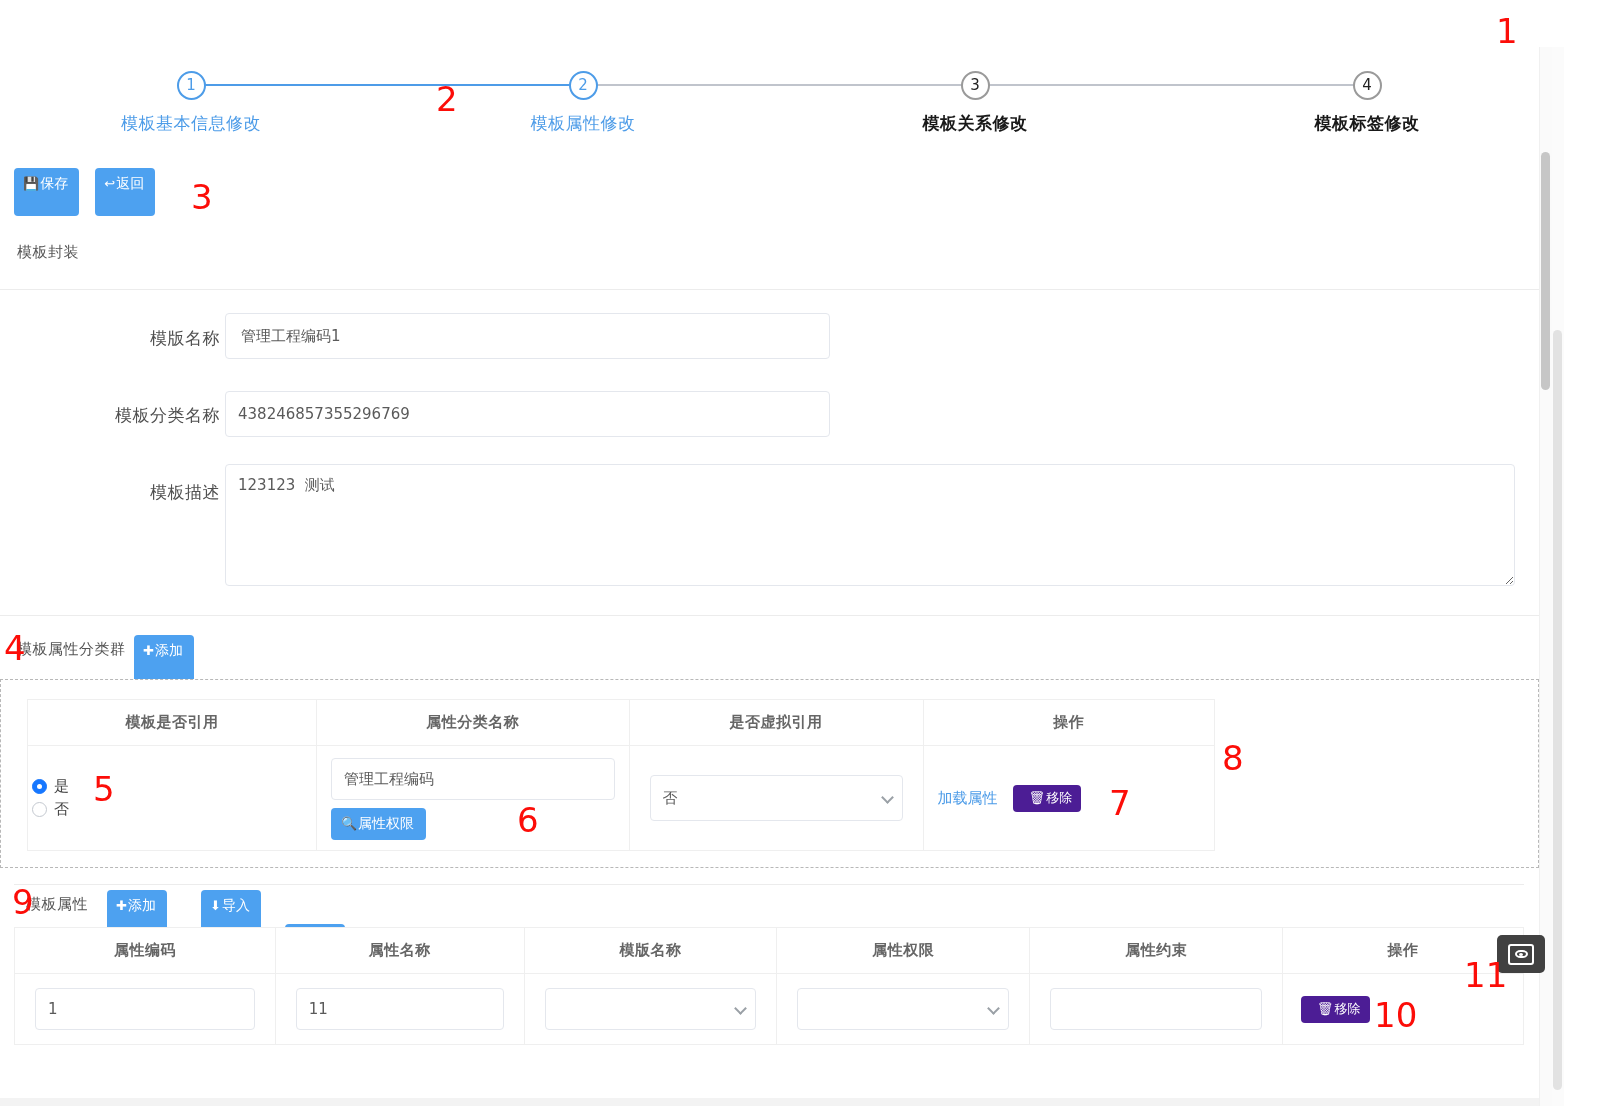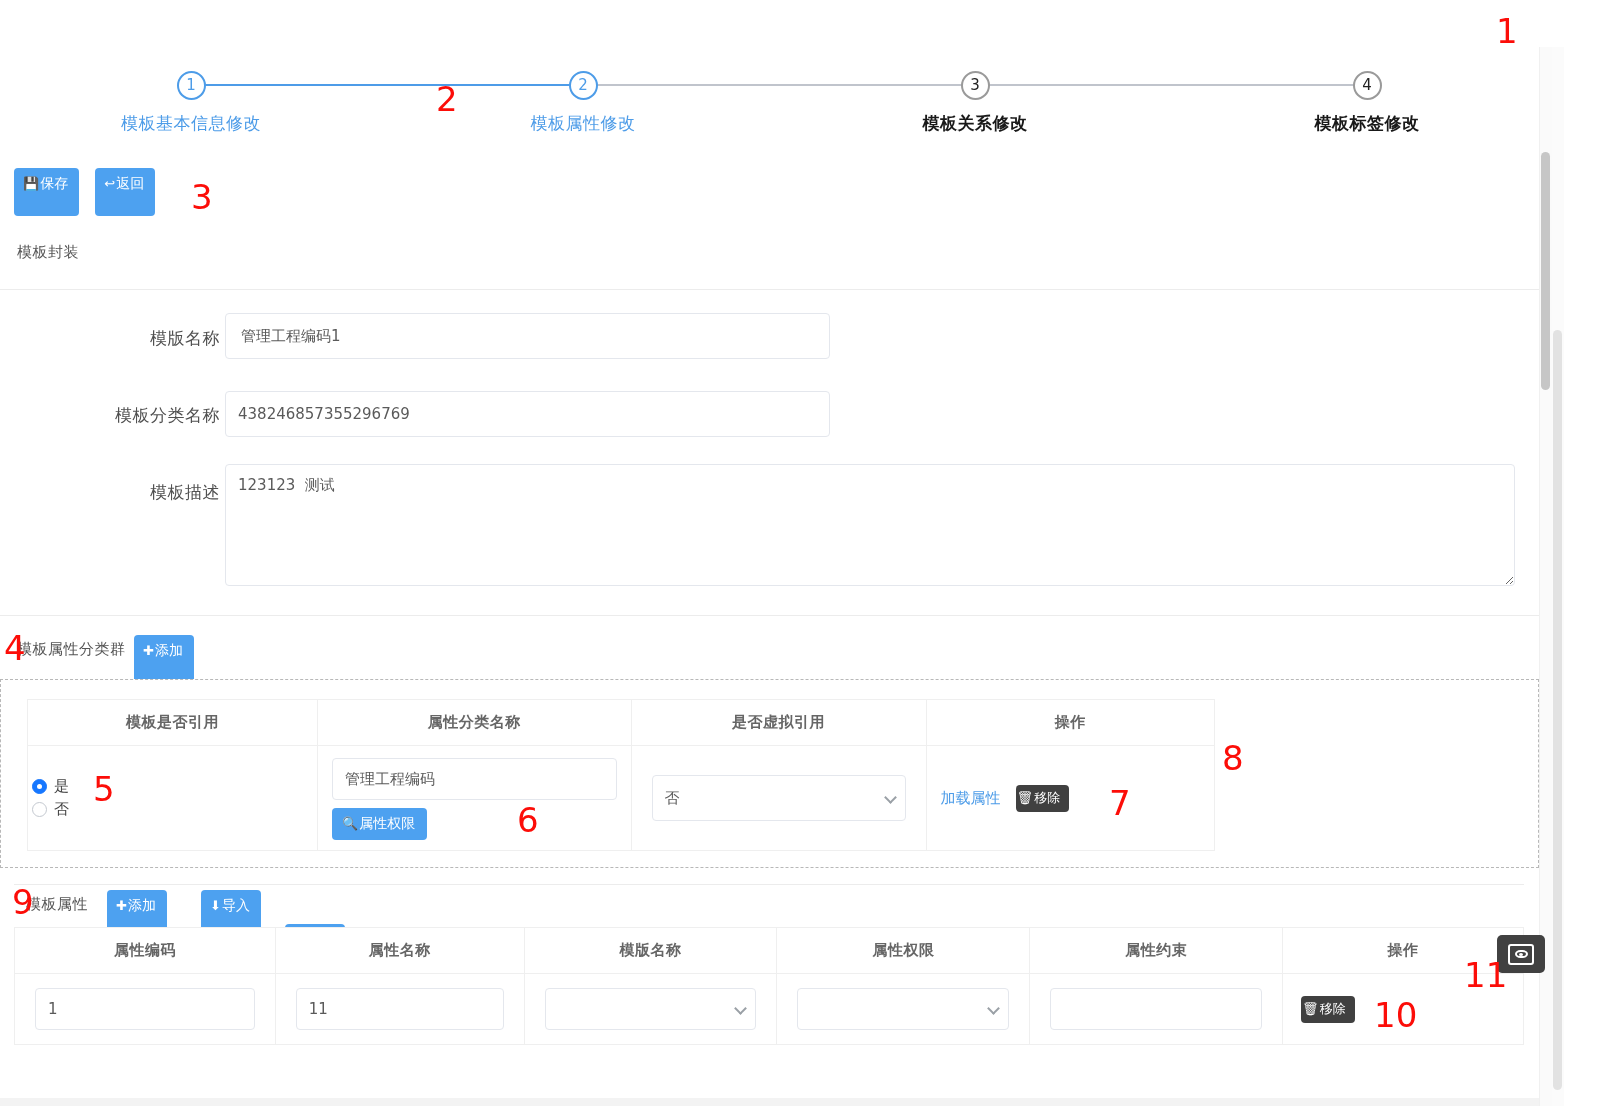--- a/index.html
+++ b/index.html
@@ -110,21 +110,21 @@
     font-size: 14px;
     padding: 7px 11px 24px 9px;
     cursor: pointer;
     font-family: "DejaVu Sans", "Liberation Sans", sans-serif;
     white-space: nowrap;
     line-height: 16px;
     vertical-align: middle;
   }
   .btn + .btn { margin-left: 11px; }
   .btn .gi { margin-right: 1px; font-size: 13px; }
-  .btn-danger { background: #404040; padding: 5px 9px 6px 1px; font-size: 13px; }
+  .btn-danger { background: #4c1d95; padding: 5px 9px 6px 16px; font-size: 13px; }
 
   .link-btn {
     color: #4d9ce8;
     font-size: 15px;
     cursor: pointer;
     vertical-align: middle;
   }
 
   
   .anno {

